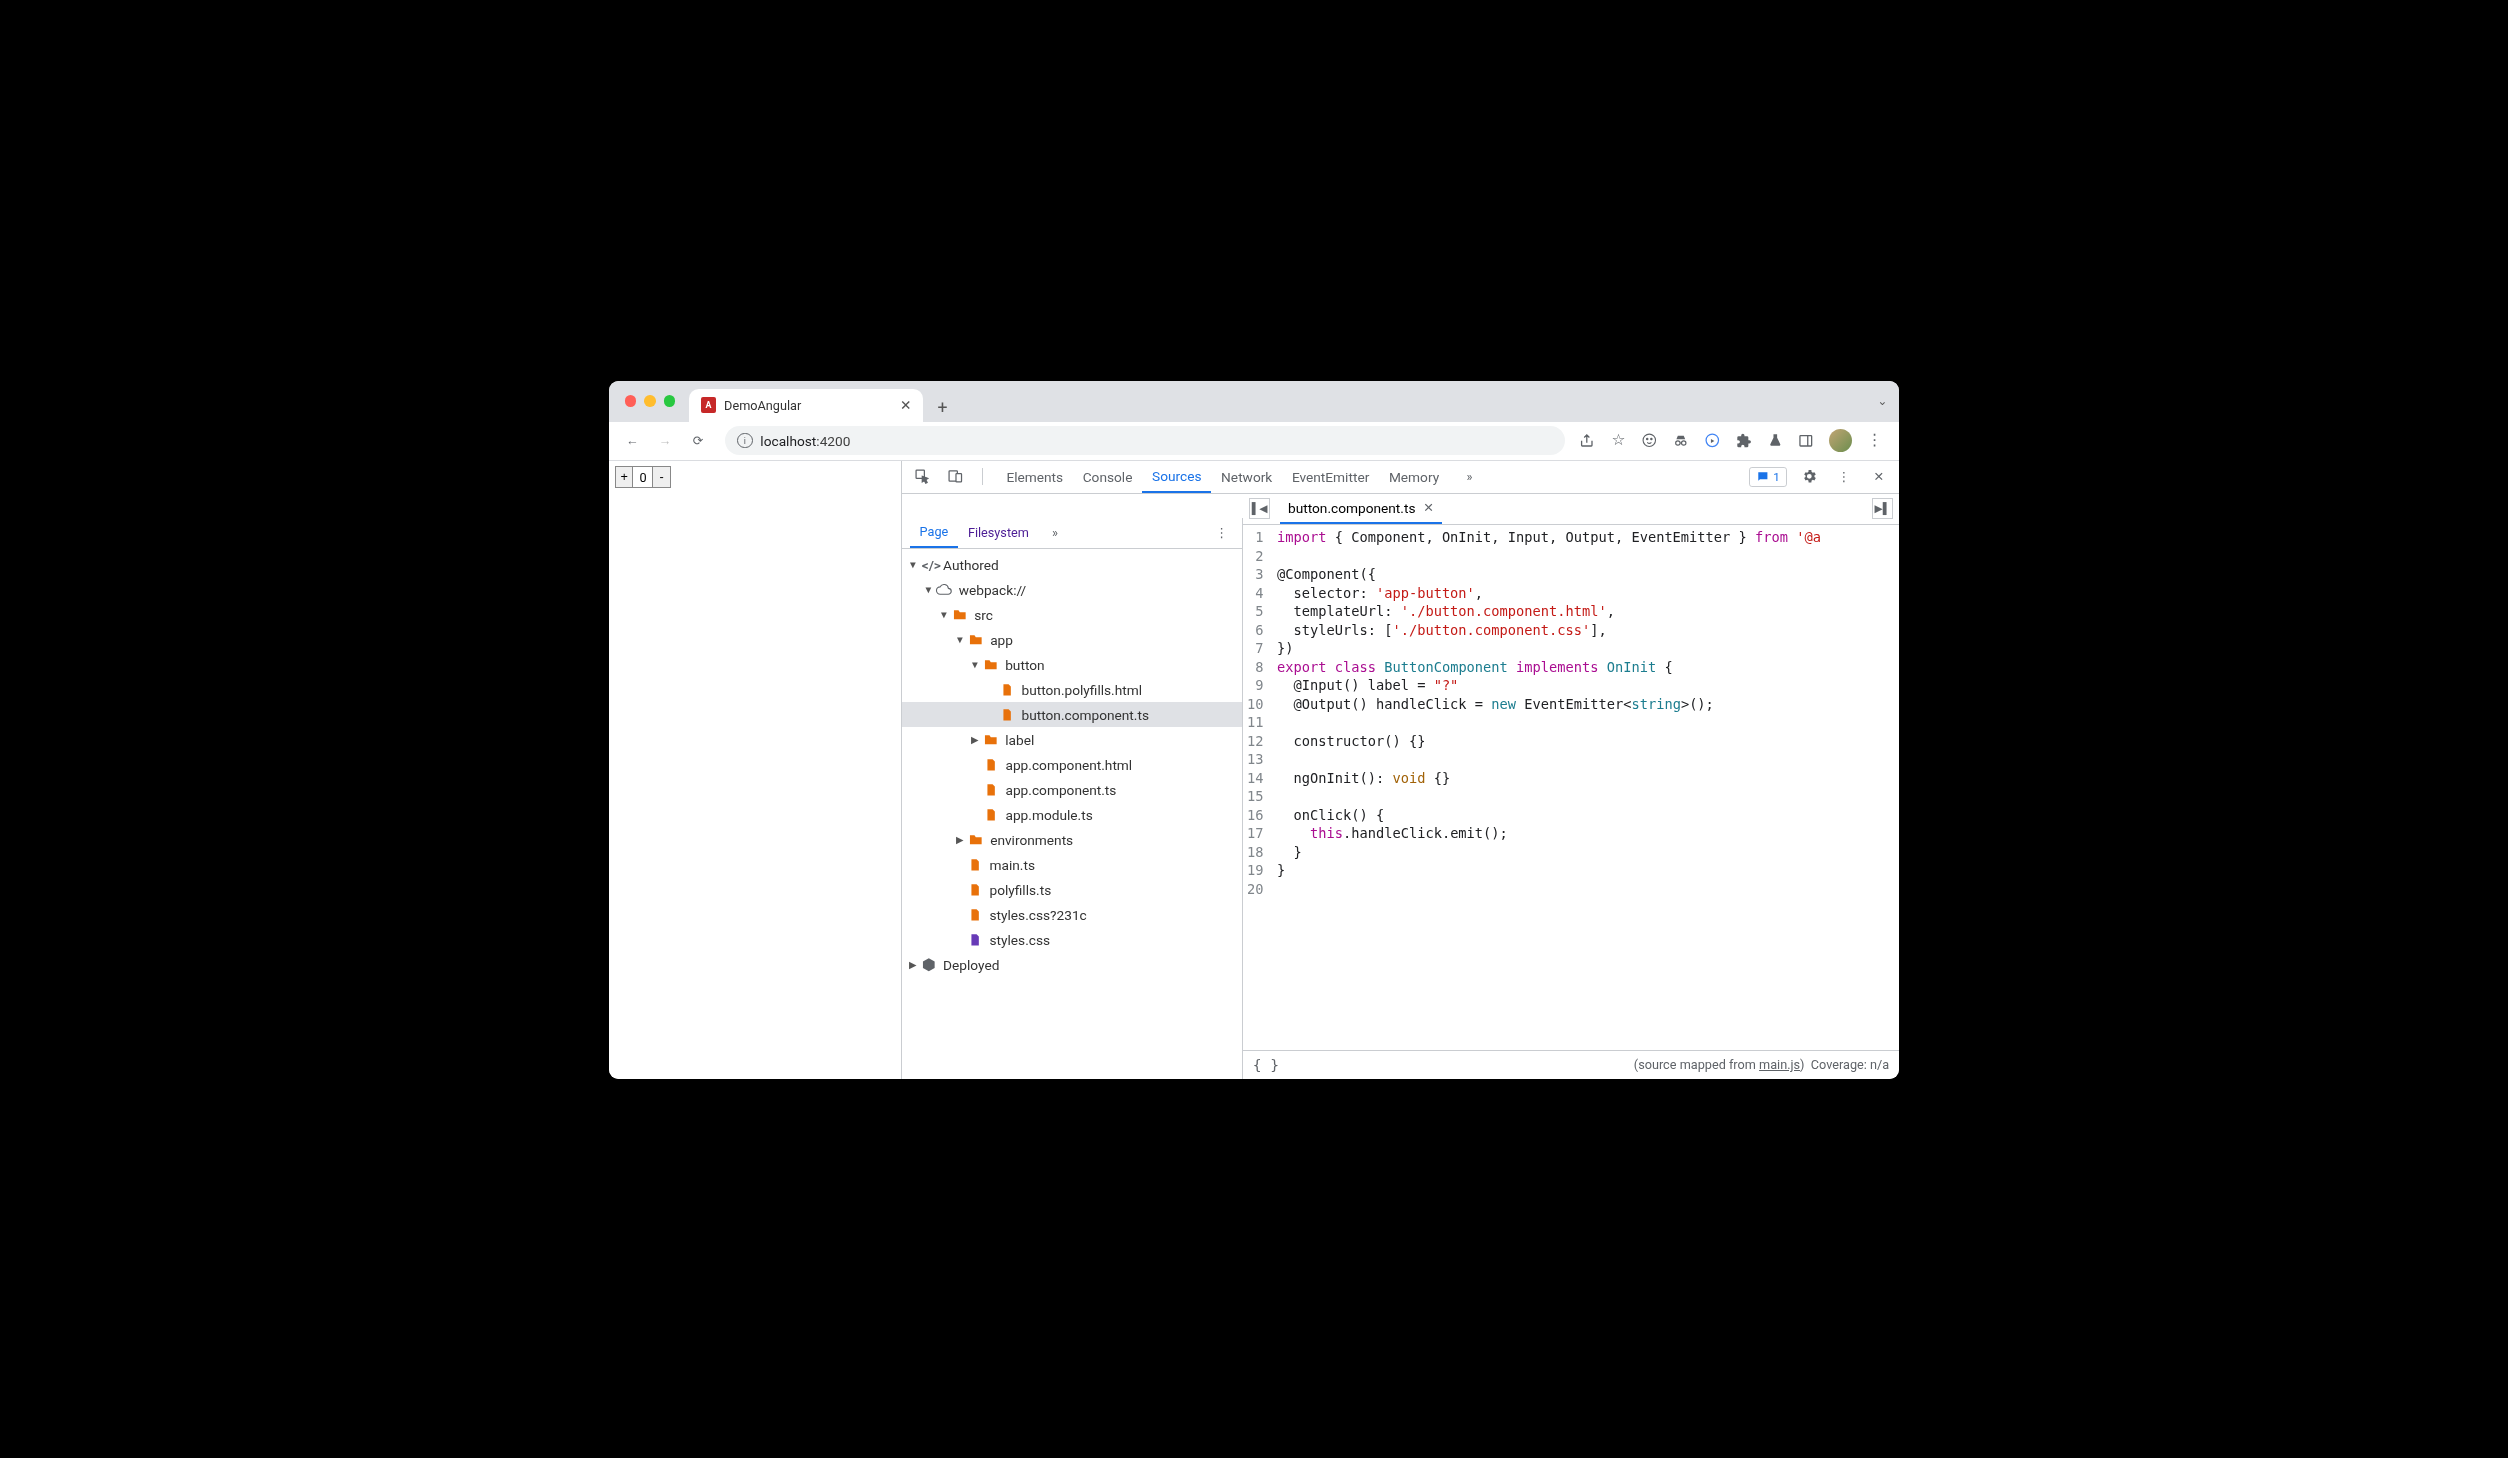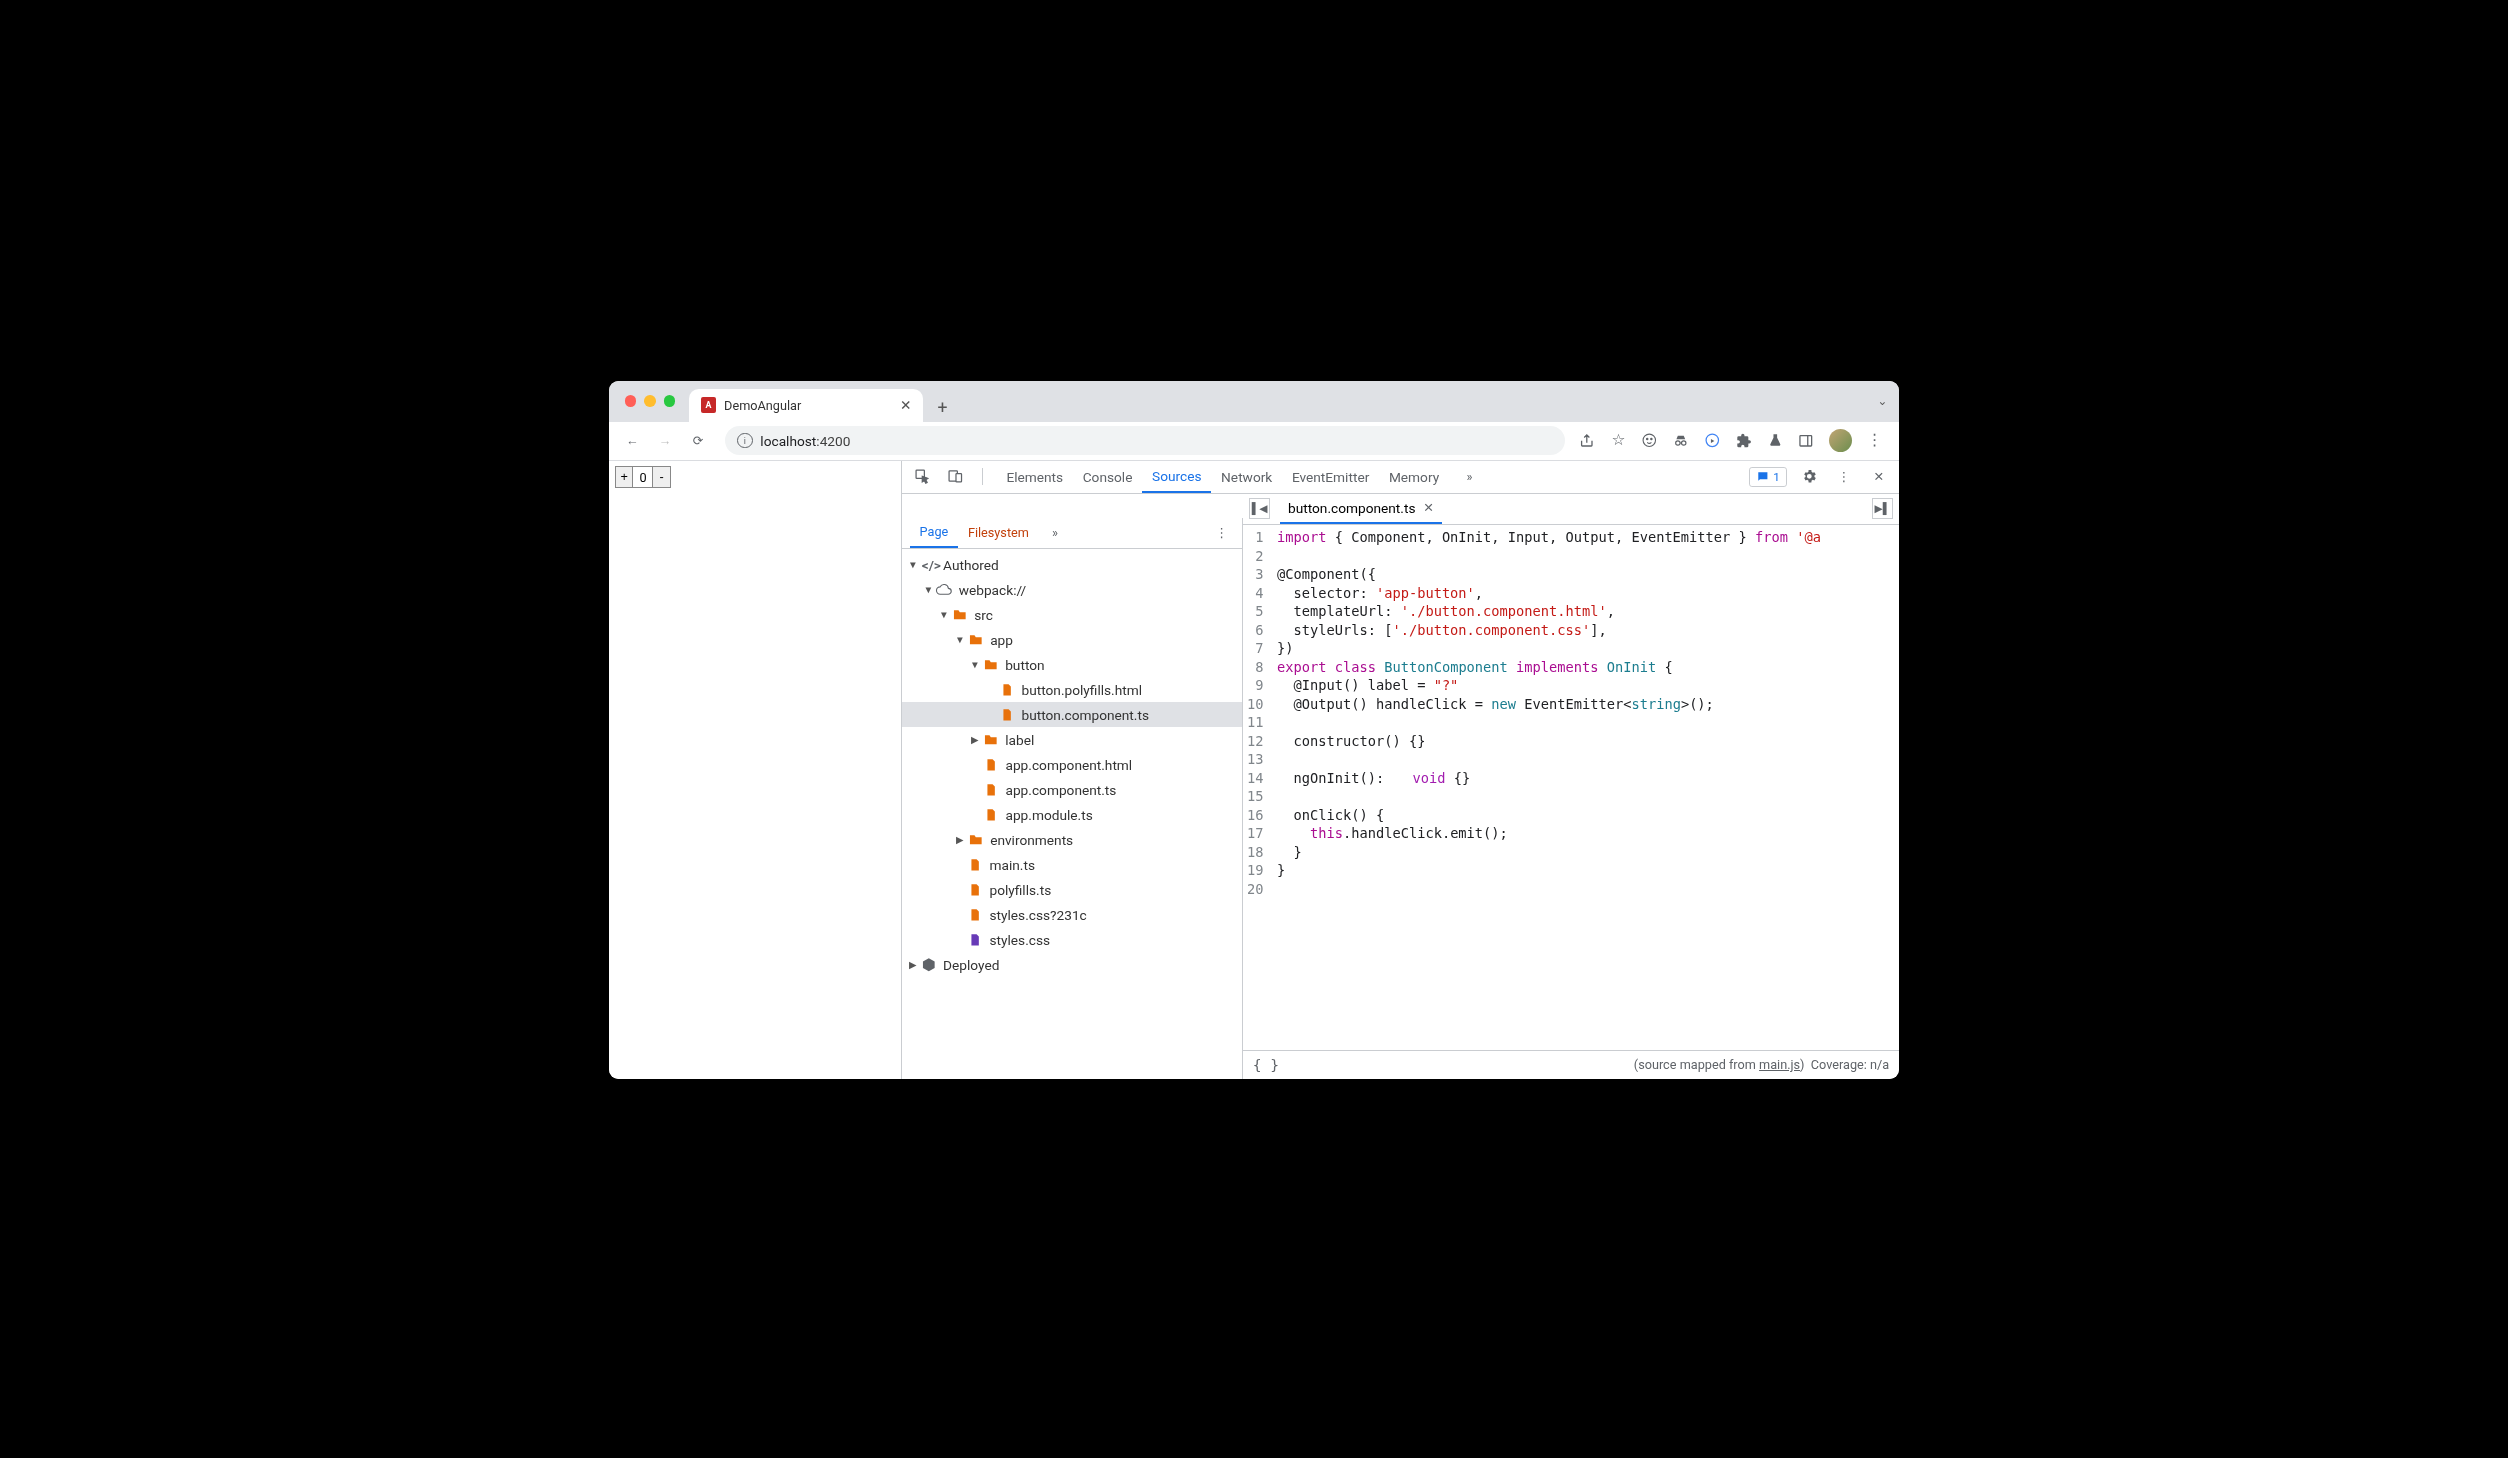--- a/index.html
+++ b/index.html
@@ -72,21 +72,21 @@
 .dt-tool-icon{width:25px;height:25px;display:flex;align-items:center;justify-content:center;color:#5f6368;cursor:pointer;}
 .dt-sep{width:1px;height:17.6px;background:#cacdd1;margin:0 5.9px;}
 .dt-tab{padding:0 9.8px;height:33px;display:flex;align-items:center;color:#5f6368;cursor:pointer;font-size:13.7px;}
 .dt-tab.active{color:#1a73e8;border-bottom:2px solid #1a73e8;}
 .dt-right{margin-left:auto;display:flex;align-items:center;gap:9.8px;}
 .issues-btn{display:flex;align-items:center;gap:3.9px;background:#fff;border:1px solid #cacdd1;border-radius:2.9px;padding:2px 5.9px;color:#1a73e8;font-size:11.7px;}
 
 .dt-body{flex:1;display:flex;overflow:hidden;}
 .dt-left{width:341px;display:flex;flex-direction:column;border-right:1px solid #cacdd1;margin-top:24px;}
 .src-subtabs{height:31px;border-bottom:1px solid #cacdd1;display:flex;align-items:center;padding:0 7.8px;}
-.src-subtab{padding:0 9.8px;height:31px;display:flex;align-items:center;color:#c2410c;cursor:pointer;font-size:12.7px;}
+.src-subtab{padding:0 9.8px;height:31px;display:flex;align-items:center;color:#4c1d95;cursor:pointer;font-size:12.7px;}
 .src-subtab.active{color:#1a73e8;border-bottom:2px solid #1a73e8;}
 .src-subtabs .more{margin-left:3.9px;}
 .src-subtabs .menu{margin-left:auto;}
 
 .tree{flex:1;overflow:auto;padding-top:3.9px;}
 .tree-row{display:flex;align-items:center;height:25px;font-size:13.7px;color:#333;cursor:pointer;white-space:nowrap;}
 .tree-row.selected{background:#dfe1e5;}
 .tw{width:13.7px;text-align:center;color:#555;font-size:9.8px;}
 .ic{width:17.6px;height:17.6px;margin-right:5.9px;display:flex;align-items:center;justify-content:center;}
 .ic.folder svg{fill:#e8710a;}
@@ -106,21 +106,21 @@
 .editor{flex:1;display:flex;overflow:auto;font-family:Menlo,Consolas,monospace;font-size:13.7px;line-height:18.5px;}
 .gutter{text-align:right;color:#80868b;padding:3.9px 7.8px 3.9px 3.9px;user-select:none;}
 .gutter div{height:18.5px;}
 .code{padding:3.9px 0 3.9px 5.9px;white-space:pre;color:#202124;}
 .code div{height:18.5px;}
 .tok-kw{color:#aa0d91;}
 .tok-str{color:#c41a16;}
 .tok-cls{color:#1c7d8f;}
 .tok-type{color:#1c7d8f;}
 .tok-new{color:#1c7d8f;}
-.tok-void{color:#a21caf;margin-left:20px;}
+.tok-void{color:#a16207;}
 
 .status-bar{height:29px;border-top:1px solid #cacdd1;display:flex;align-items:center;padding:0 9.8px;font-size:12.7px;color:#5f6368;}
 .status-bar .braces{font-family:monospace;font-size:14.6px;}
 .status-bar .right{margin-left:auto;}
 .status-bar a{color:#5f6368;text-decoration:underline;}
 </style>
 </head>
 <body>
 
 <div class="window">

